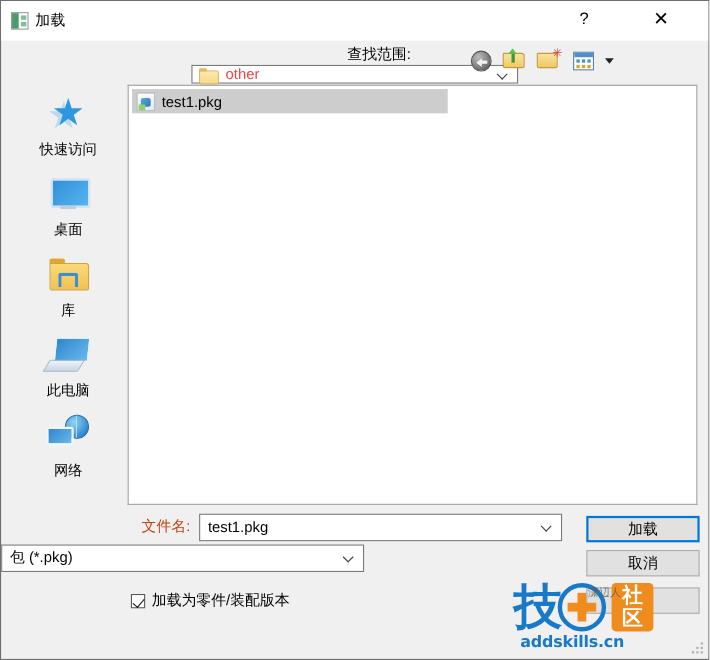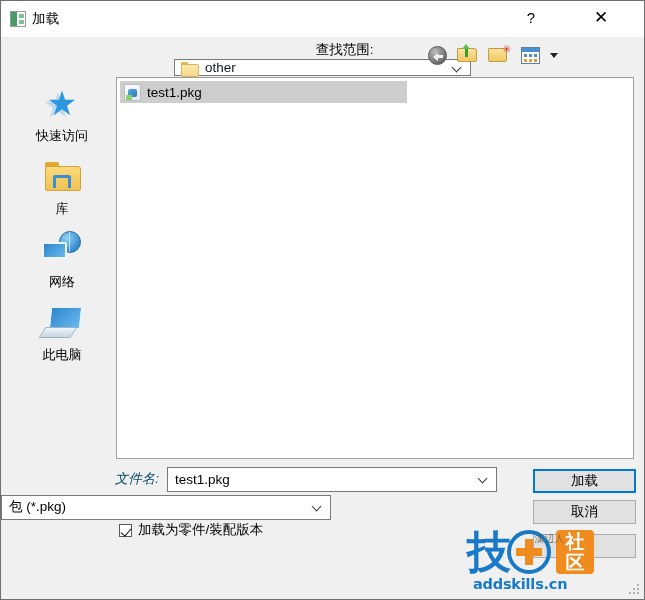--- a/index.html
+++ b/index.html
@@ -77,21 +77,21 @@
     content: ""; position: absolute; left: 0; top: 1px;
     width: 7px; height: 3px;
     background: #e9b94e; border-radius: 1px 1px 0 0;
   }
   .folder-glyph::after {
     content: ""; position: absolute; left: 0; top: 3px;
     width: 16px; height: 11px;
     background: linear-gradient(180deg,#fde8ae 0%, #f6d98b 100%);
     border: 1px solid #ddb45c; border-radius: 0 2px 2px 2px;
   }
-  #lookin-value { font-size: 13.5px; color: #0f172a; }
+  #lookin-value { font-size: 13.5px; color: #ef4444; }
   .combo-arrow {
     position: absolute; right: 8px; top: 50%;
     width: 9px; height: 9px; margin-top: -5px;
   }
   .combo-arrow::before {
     content: ""; position: absolute; left: 0; top: 1px;
     width: 6px; height: 6px;
     border-right: 1.4px solid #3a3a3a;
     border-bottom: 1.4px solid #3a3a3a;
     transform: rotate(45deg);
@@ -294,22 +294,22 @@
   #file-icon::after {
     content: ""; position: absolute; left: 1px; bottom: 0px;
     width: 6px; height: 5px; background: #8fd06a;
   }
   #file-name { font-size: 13.5px; color: #000; }
 
   
   #form { position: absolute; left: 0; top: 464px; width: 643px; }
   .frow { display: flex; align-items: center; height: 28px; }
   .flabel {
-    width: 166px; text-align: right; padding-right: 8px;
-    font-size: 13.5px; color: #0c4a6e; font-style: italic;
+    width: 180px; text-align: right; padding-right: 8px;
+    font-size: 13.5px; color: #c2410c;
   }
   .finput {
     width: 330px; height: 25px;
     background: #ffffff; border: 1px solid #7a7a7a;
     display: flex; align-items: center; position: relative;
   }
   .finput span.val {
     font-size: 13.5px; color: #000; padding-left: 7px;
   }
   #btn-load, #btn-cancel, #btn-third {
@@ -321,21 +321,21 @@
   #btn-load {
     left: 532px; top: 468px;
     background: #e1e1e1;
     border: 2px solid #0078d7;
   }
   #btn-cancel { left: 532px; top: 499px; }
   #btn-third  { left: 532px; top: 533px; }
 
   
   #check-row {
-    position: absolute; left: 0; top: 518px; width: 643px; height: 22px;
+    position: absolute; left: 0; top: 534px; width: 643px; height: 22px;
     display: flex; align-items: center;
   }
   .cbox-wrap {
     display: flex; align-items: center;
   }
   #cb1-wrap { margin-left: 118px; }
   #cb2-wrap { margin-left: 62px; }
   .cbox {
     width: 13px; height: 13px; flex: none;
     background: #ffffff; border: 1px solid #5a5a5a;
@@ -444,39 +444,43 @@
 
   <div id="sidebar">
 
     <div class="side-item">
       <div class="side-ico">
         <div class="ico-star">★</div>
       </div>
       <div class="side-lab">快速访问</div>
     </div>
 
+    <div class="side-item">
+      <div class="side-ico ico-desktop"></div>
+      <div class="side-lab">桌面</div>
+    </div>
 
     <div class="side-item">
       <div class="side-ico ico-lib">
           <span class="inner"></span>
         </div>
       <div class="side-lab">库</div>
     </div>
 
     <div class="side-item">
+      <div class="side-ico ico-pc"></div>
+      <div class="side-lab">此电脑</div>
+    </div>
+
+    <div class="side-item">
       <div class="side-ico ico-net">
         <span class="globe"></span>
           <span class="mon"></span>
       </div>
       <div class="side-lab">网络</div>
-    </div>
-
-    <div class="side-item">
-      <div class="side-ico ico-pc"></div>
-      <div class="side-lab">此电脑</div>
     </div>
 
   </div>
 
   <div id="filepane">
     <div id="file-row">
       <span id="file-icon"></span>
       <span id="file-name">test1.pkg</span>
     </div>
   </div>

